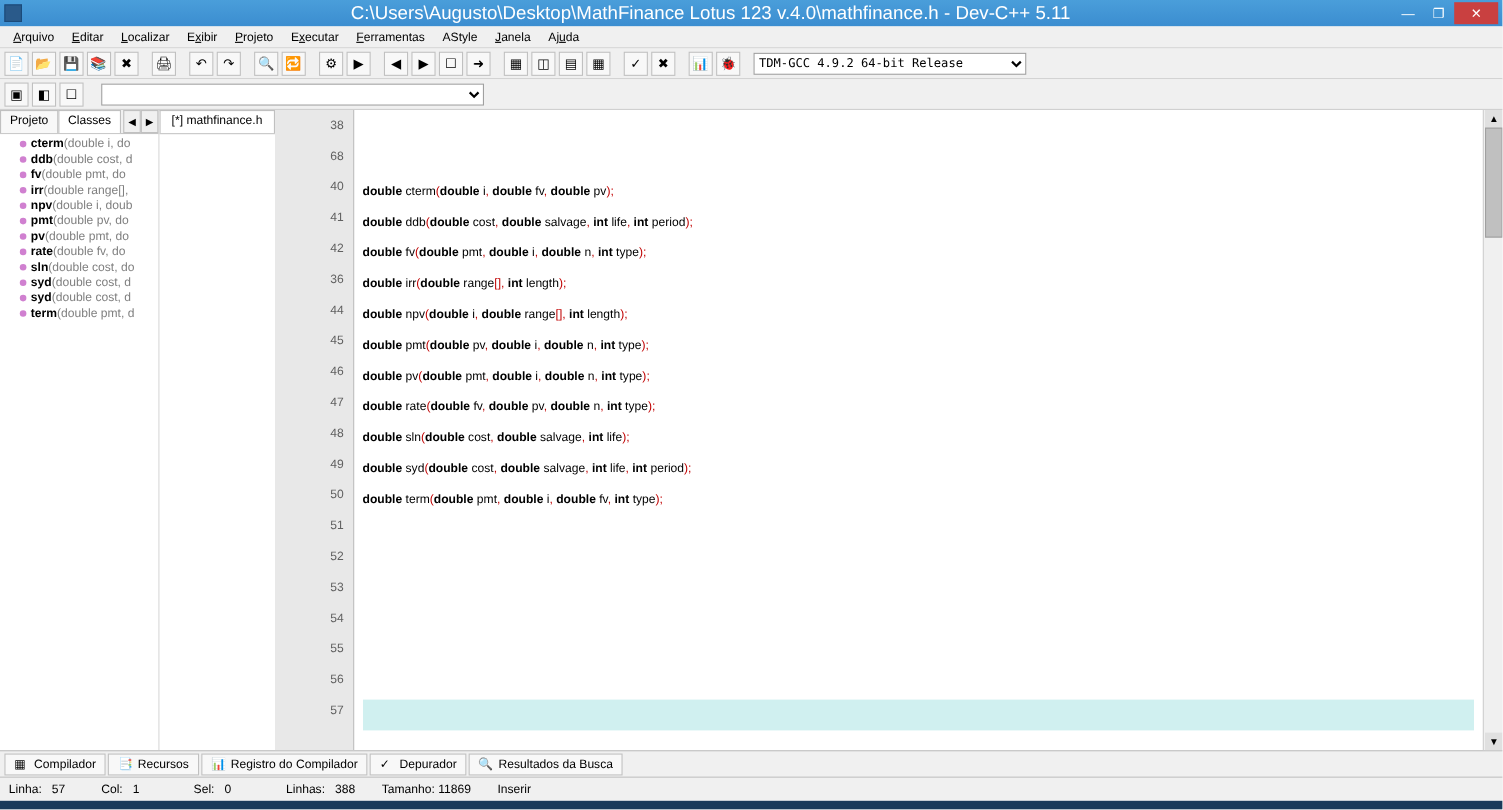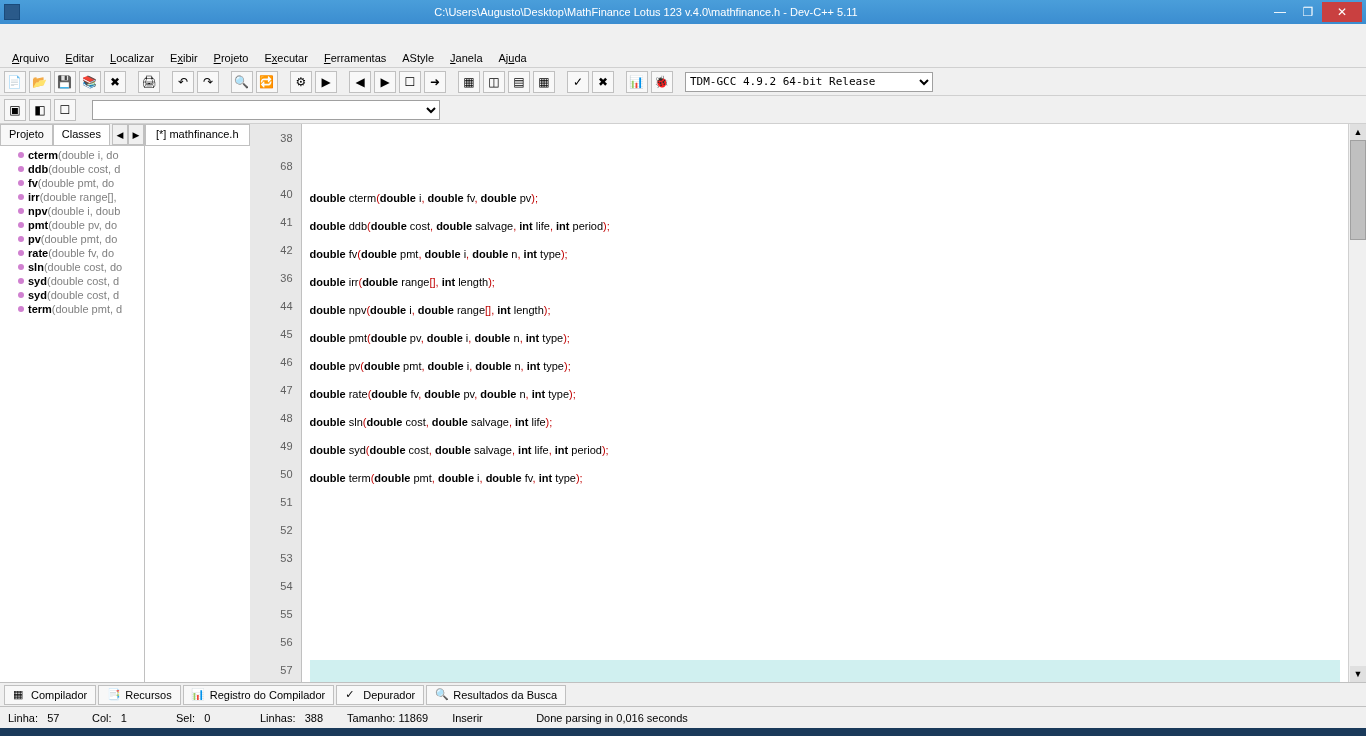--- a/index.html
+++ b/index.html
@@ -1,25 +1,25 @@
 <!DOCTYPE html>
 <html><head>
 <meta charset="utf-8">
 <style>
 * { margin: 0; padding: 0; box-sizing: border-box; font-family: Tahoma, sans-serif; font-size: 11px; }
 body { background: #f0f0f0; width: 1366px; height: 736px; overflow: hidden; display: flex; flex-direction: column; }
 
 .titlebar { background: linear-gradient(to bottom, #4a9eda, #3b8dd0); height: 24px; display: flex; align-items: center; padding: 0 4px; color: #fff; }
 .titlebar .icon { width: 16px; height: 16px; background: #2a5a8a; margin-right: 6px; border: 1px solid #1a4a7a; }
-.titlebar .title { flex: 1; text-align: center; font-size: 11px; }
+.titlebar .title { flex: 1; text-align: center; font-size: 17px; }
 .titlebar .win-controls { display: flex; }
 .titlebar .win-btn { width: 28px; height: 20px; display: flex; align-items: center; justify-content: center; color: #fff; font-size: 12px; }
 .titlebar .win-btn.close { background: #c94040; width: 40px; }
 
-.menubar { background: #f0f0f0; height: 20px; display: flex; align-items: center; padding: 0 4px; border-bottom: 1px solid #d0d0d0; margin-top: 24px; }
+.menubar { background: #f0f0f0; height: 20px; display: flex; align-items: center; padding: 0 4px; border-bottom: 1px solid #d0d0d0; }
 .menubar .menu-item { padding: 2px 8px; cursor: default; }
 .menubar .ul { text-decoration: underline; }
 
 .toolbar { background: #f0f0f0; height: 28px; display: flex; align-items: center; padding: 2px 4px; gap: 3px; border-bottom: 1px solid #d0d0d0; }
 .toolbar .tb-btn { width: 22px; height: 22px; border: 1px solid #c0c0c0; background: #f8f8f8; display: flex; align-items: center; justify-content: center; font-size: 12px; }
 .toolbar .tb-sep { width: 6px; }
 .toolbar .tb-select { height: 20px; border: 1px solid #a0a0a0; background: #fff; font-size: 11px; padding: 0 0; font-family: monospace; }
 
 .toolbar2 { background: #f0f0f0; height: 28px; display: flex; align-items: center; padding: 2px 4px; gap: 3px; border-bottom: 1px solid #d0d0d0; }
 .toolbar2 .tb-btn { width: 22px; height: 22px; border: 1px solid #c0c0c0; background: #f8f8f8; display: flex; align-items: center; justify-content: center; font-size: 12px; }
@@ -36,21 +36,21 @@
 .sidebar-list { flex: 1; background: #fff; overflow: hidden; padding: 2px; }
 .sidebar-item { padding: 1px 2px 1px 16px; white-space: nowrap; overflow: hidden; font-size: 11px; display: flex; align-items: center; }
 .sidebar-item .dot { width: 6px; height: 6px; background: #d080d0; border-radius: 50%; margin-right: 4px; flex-shrink: 0; }
 .sidebar-item .fn-name { color: #000; font-weight: bold; }
 .sidebar-item .fn-sig { color: #808080; }
 
 .editor-area { flex: 1; display: flex; flex-direction: row; background: #fff; }
 .editor-tabs { height: 22px; background: #f0f0f0; border-bottom: 1px solid #c0c0c0; display: flex; align-items: stretch; }
 .editor-tab { padding: 3px 10px; border: 1px solid #c0c0c0; background: #fff; font-size: 11px; border-bottom: none; }
 .editor { flex: 1; display: flex; overflow: hidden; font-family: 'Consolas', monospace; font-size: 19px; position: relative; }
-.gutter { background: #e8e8e8; border-right: 1px solid #c0c0c0; padding: 0 8px 4px 4px; text-align: right; color: #606060; line-height: 28px; width: 52px; }
+.gutter { background: #e8e8e8; border-right: 1px solid #c0c0c0; padding: 0 8px 4px 4px; text-align: right; color: #606060; line-height: 28px; width: 72px; }
 .code { flex: 1; padding: 4px 8px; line-height: 28px; white-space: pre; overflow: hidden; }
 .code .kw { color: #000; font-weight: bold; }
 .code .op { color: #c00000; }
 .code .hl { background: #d0f0f0; display: block; }
 .scrollbar-v { width: 18px; background: #f0f0f0; border-left: 1px solid #d0d0d0; position: relative; }
 .scrollbar-v .thumb { position: absolute; top: 16px; width: 16px; left: 1px; height: 100px; background: #c0c0c0; border: 1px solid #a0a0a0; }
 .scrollbar-v .arrow { position: absolute; width: 16px; height: 16px; left: 1px; background: #e0e0e0; display: flex; align-items: center; justify-content: center; font-size: 9px; }
 .scrollbar-v .arrow.up { top: 0; }
 .scrollbar-v .arrow.down { bottom: 0; }
 
@@ -272,16 +272,15 @@
     </div>
 </div>
 
 <div class="statusbar">
   <div class="cell"><span>Linha:</span>&nbsp;&nbsp;&nbsp;<span>57</span></div>
   <div class="cell"><span>Col:</span>&nbsp;&nbsp;&nbsp;<span>1</span></div>
   <div class="cell"><span>Sel:</span>&nbsp;&nbsp;&nbsp;<span>0</span></div>
   <div class="cell"><span>Linhas:</span>&nbsp;&nbsp;&nbsp;<span>388</span></div>
   <div class="cell"><span>Tamanho:</span>&nbsp;<span>11869</span></div>
   <div class="cell">Inserir</div>
-  <div class="cell" style="flex:1">Done parsing in 0,016 seconds</div>
 </div>
 
 <div class="taskbar"></div>
 
 </body></html>

